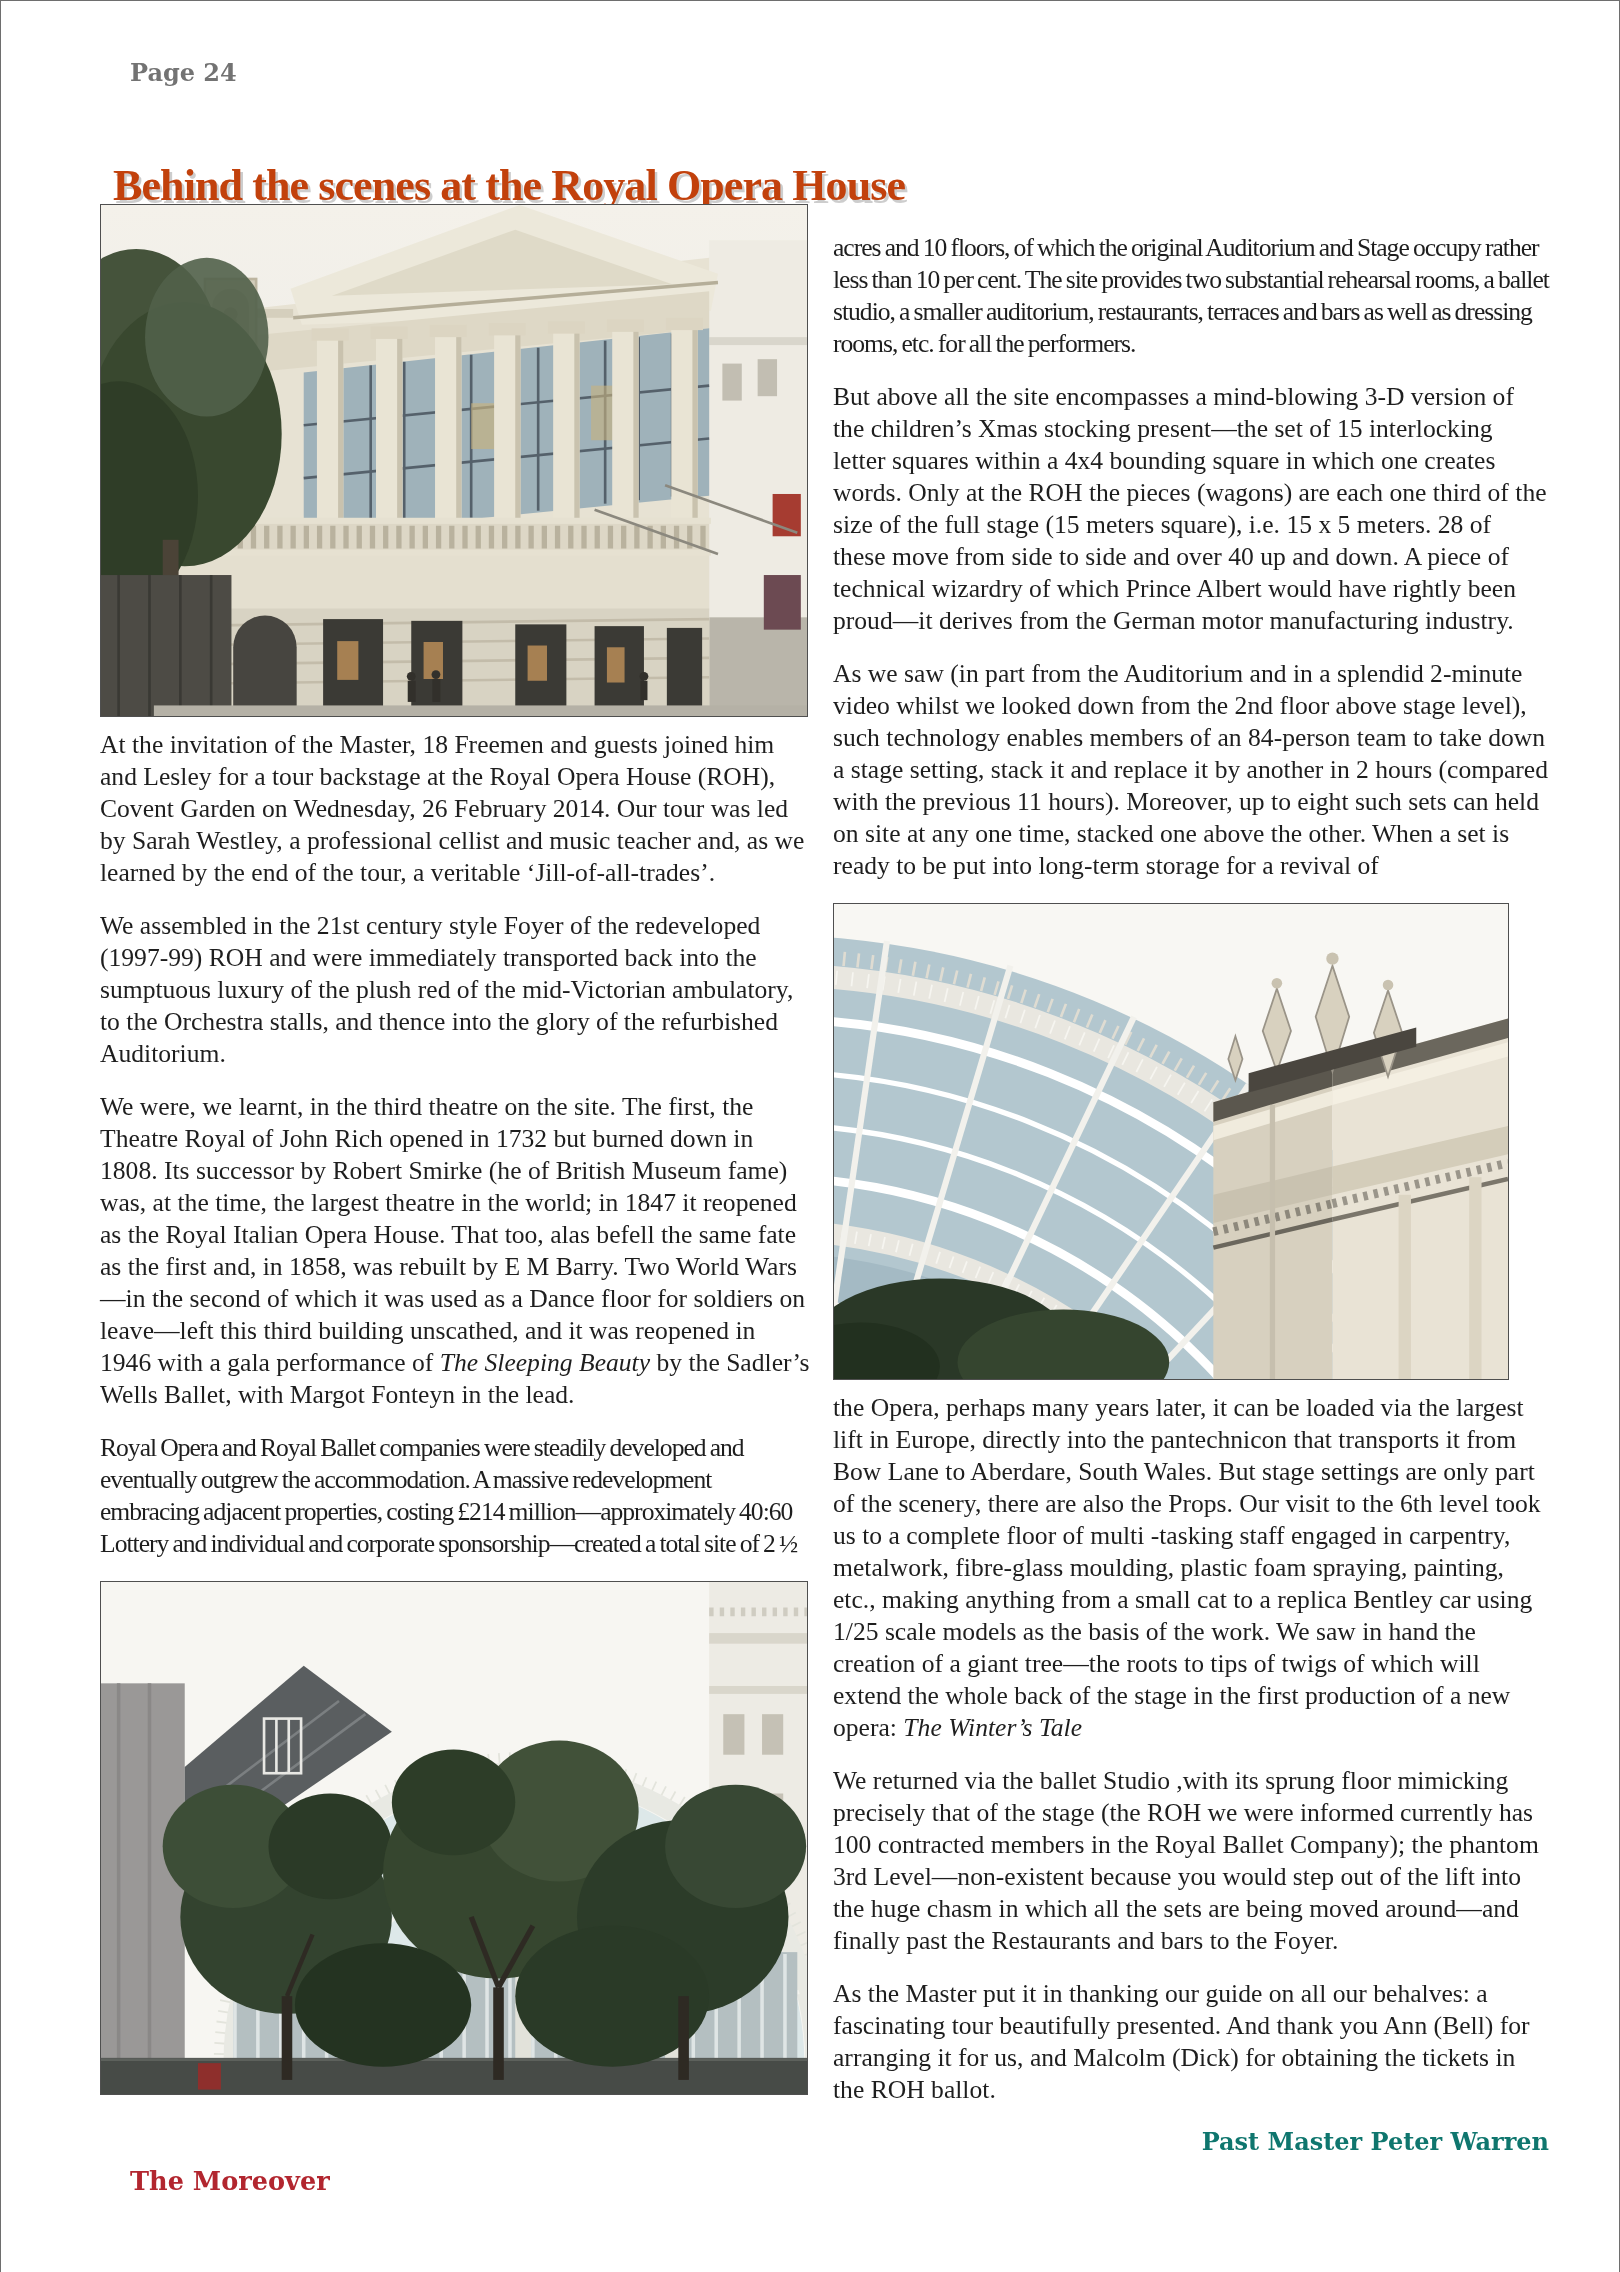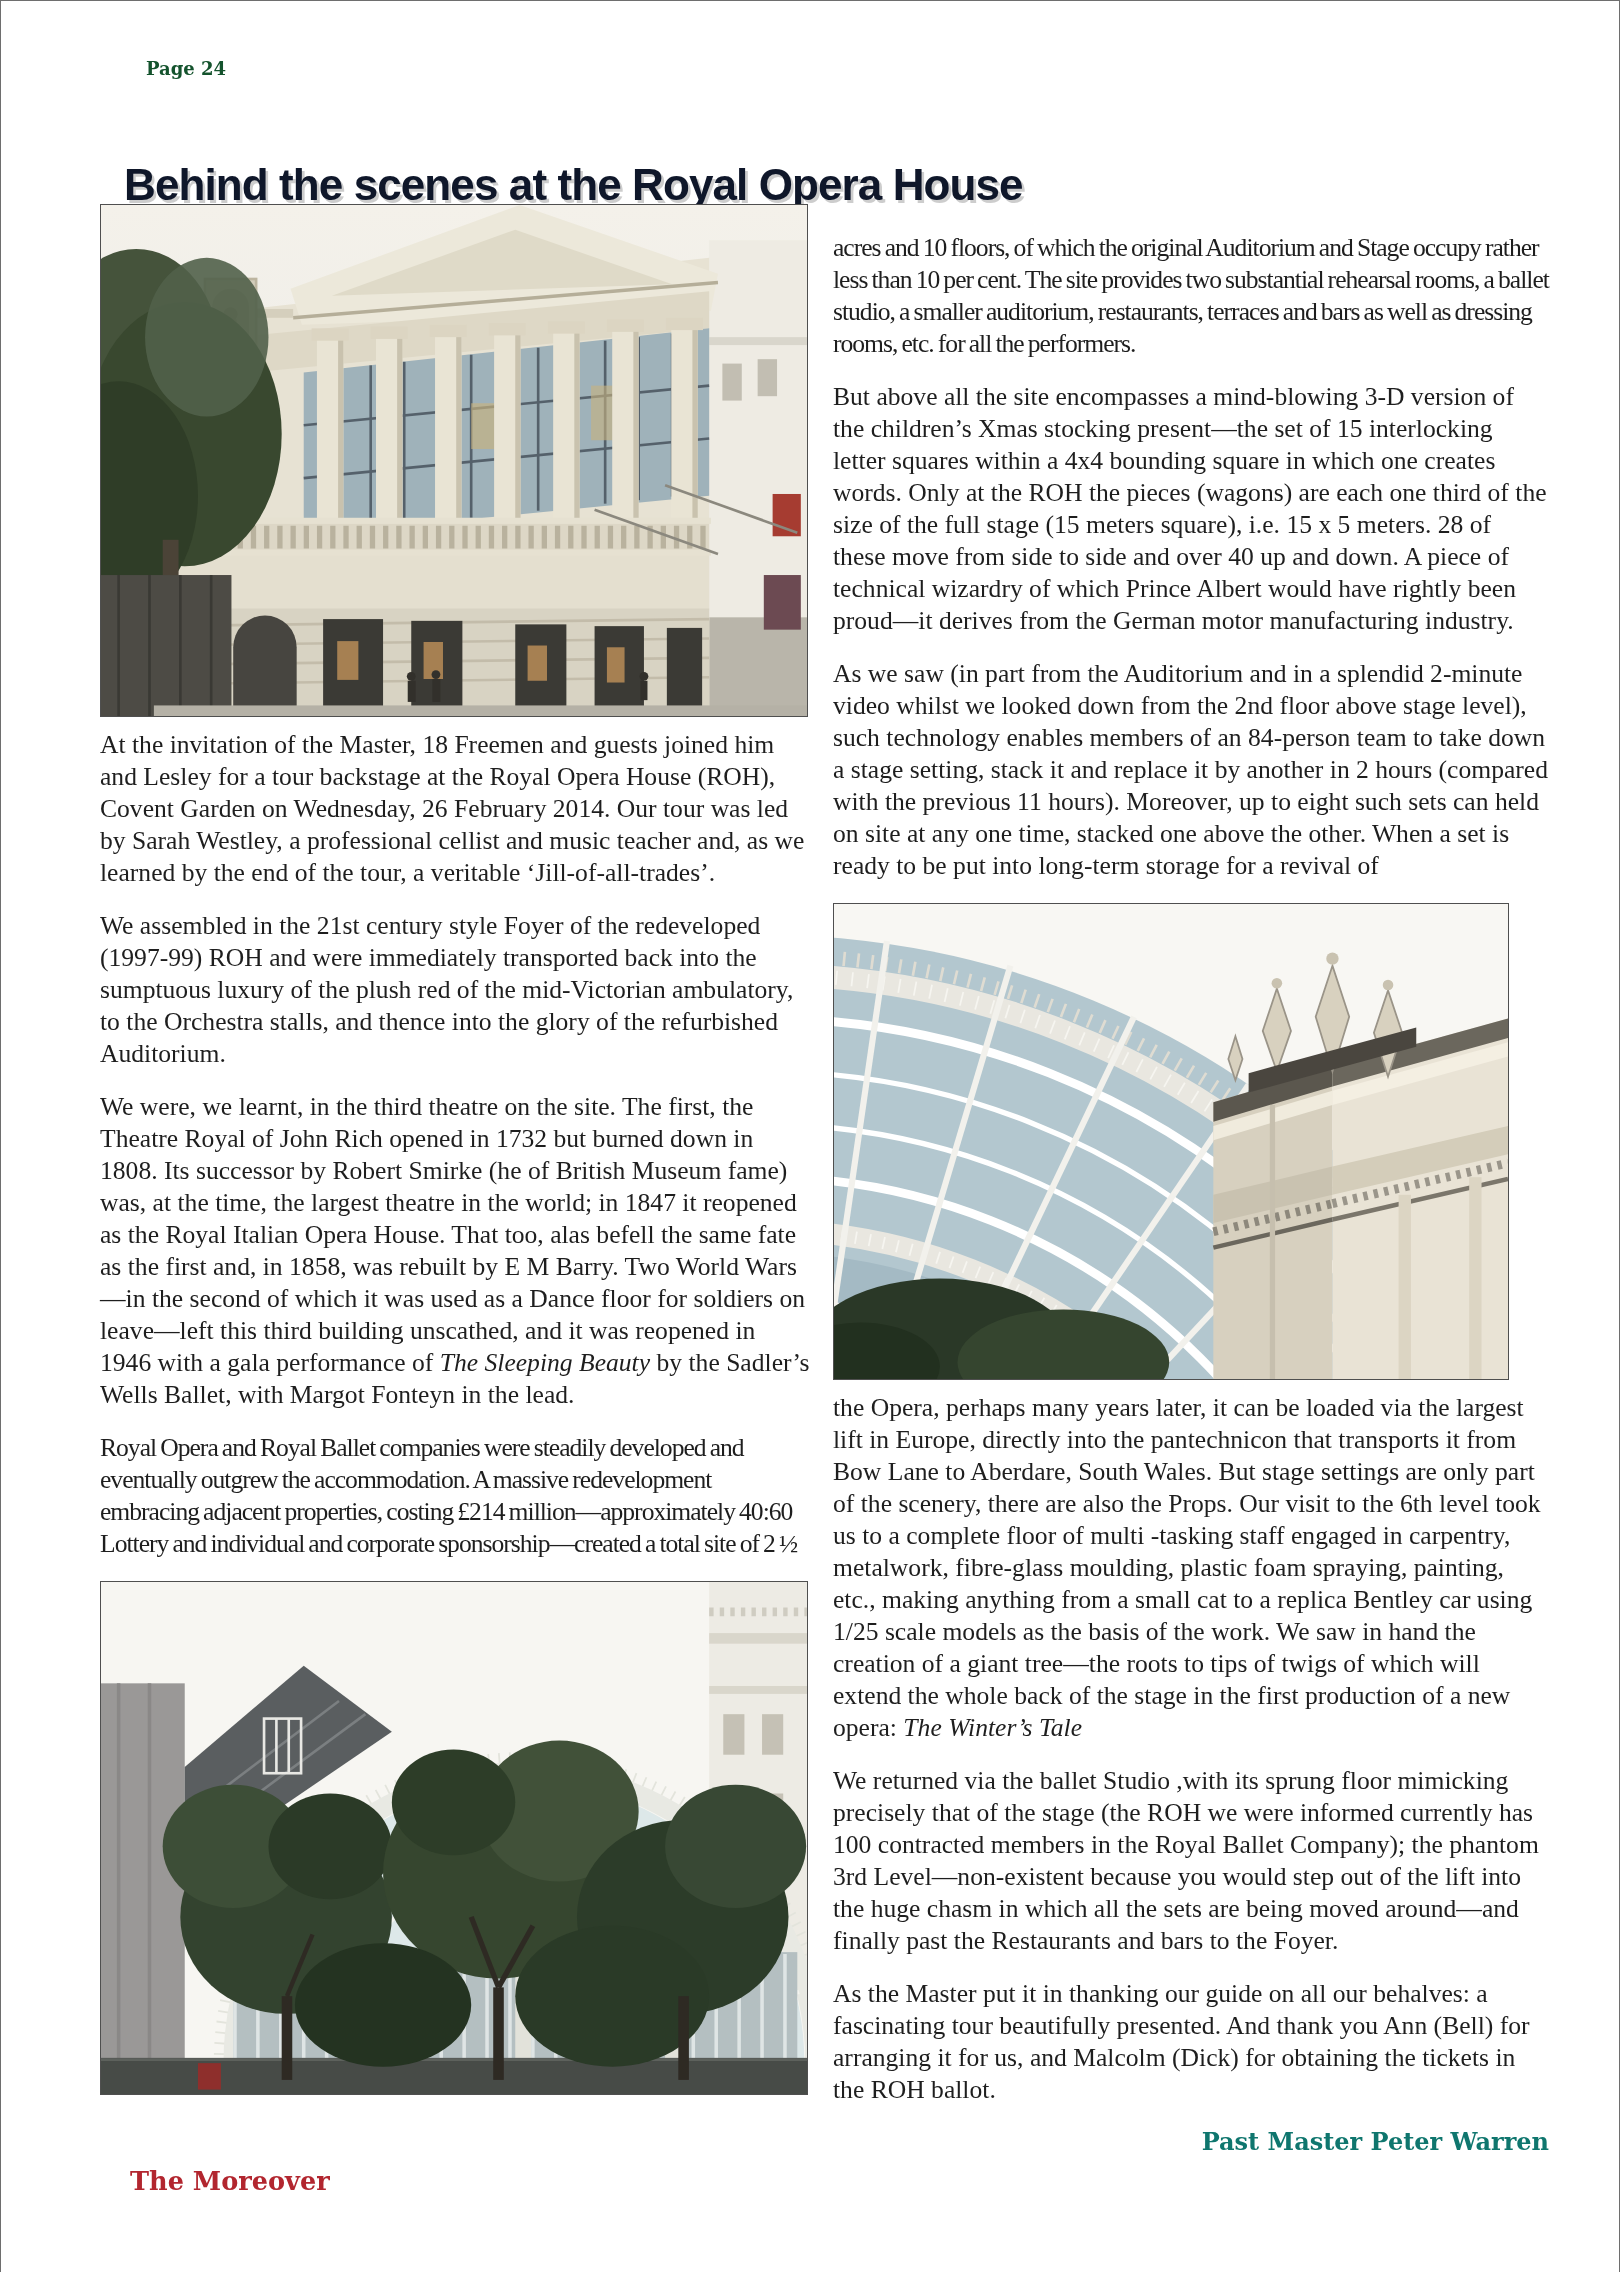--- a/index.html
+++ b/index.html
@@ -1,23 +1,23 @@
 <!DOCTYPE html>
 <html style="font-size:14px"><head>
 <meta charset="utf-8">
 <style>
   html,body{margin:0;padding:0;background:#ffffff;}
   .page{position:relative;width:1620px;height:2273px;background:#ffffff;overflow:hidden;
         font-family:"Liberation Serif",serif;color:#202020;}
   .page-frame{position:absolute;inset:0;border:1.8px solid #6e6e6e;pointer-events:none;z-index:50;}
-  .pageno{position:absolute;left:146px;top:58px;font-family:"DejaVu Serif",serif;
-          font-weight:bold;font-size:18px;color:#14532d;}
-  .headline{position:absolute;left:124px;top:131px;width:1323px;
-            font-family:Liberation Sans, sans-serif;font-weight:bold;font-size:44px;
-            letter-spacing:-0.9px;color:#0f172a;text-shadow:2.6px 2.6px 0 rgba(130,130,130,.40);}
+  .pageno{position:absolute;left:130px;top:58px;font-family:"DejaVu Serif",serif;
+          font-weight:bold;font-size:24px;color:#737373;}
+  .headline{position:absolute;left:113px;top:131px;width:1323px;
+            font-family:Liberation Serif, serif;font-weight:bold;font-size:44px;
+            letter-spacing:-0.9px;color:#c2410c;text-shadow:2.6px 2.6px 0 rgba(130,130,130,.40);}
   .col{position:absolute;top:204px;}
   .col-left{left:100px;width:711px;}
   .col-right{left:833px;width:716px;top:220px;}
   p.body{margin:12px 0 21px 0;font-size:25.6px;line-height:32px;color:#1e1e1e;text-align:left;}
   p.cond{letter-spacing:-1px;word-spacing:-1.3px;}
   figure.photo{margin:0;border:1.8px solid #4f4f4f;background:#eef0ee;overflow:hidden;line-height:0;}
   figure.photo svg{display:block;width:100%;height:100%;}
   .photo1{width:706px;height:511px;margin-bottom:17.6px;}
   .photo2{width:674px;height:475px;margin:8.8px 0 17.6px 0;}
   .photo3{width:706px;height:512px;margin-top:39px;}

